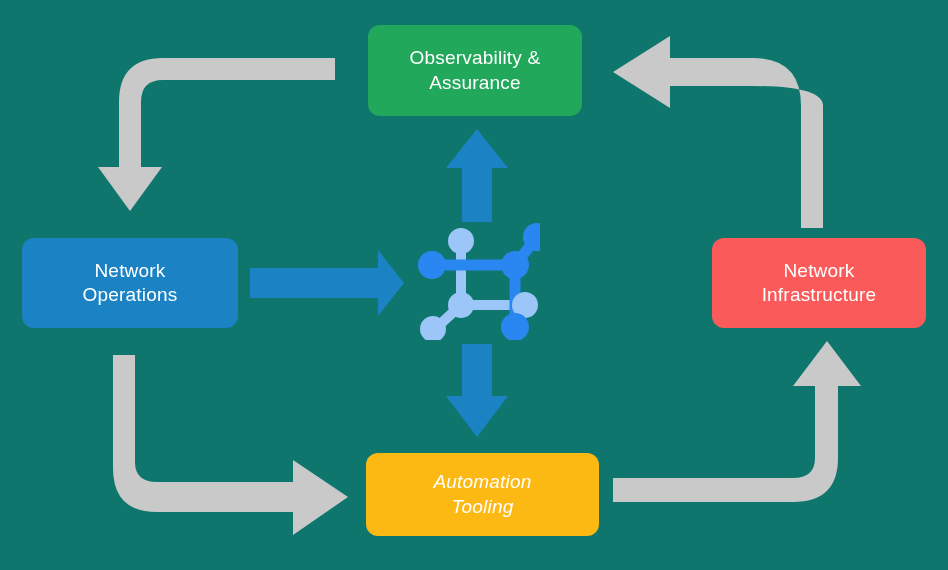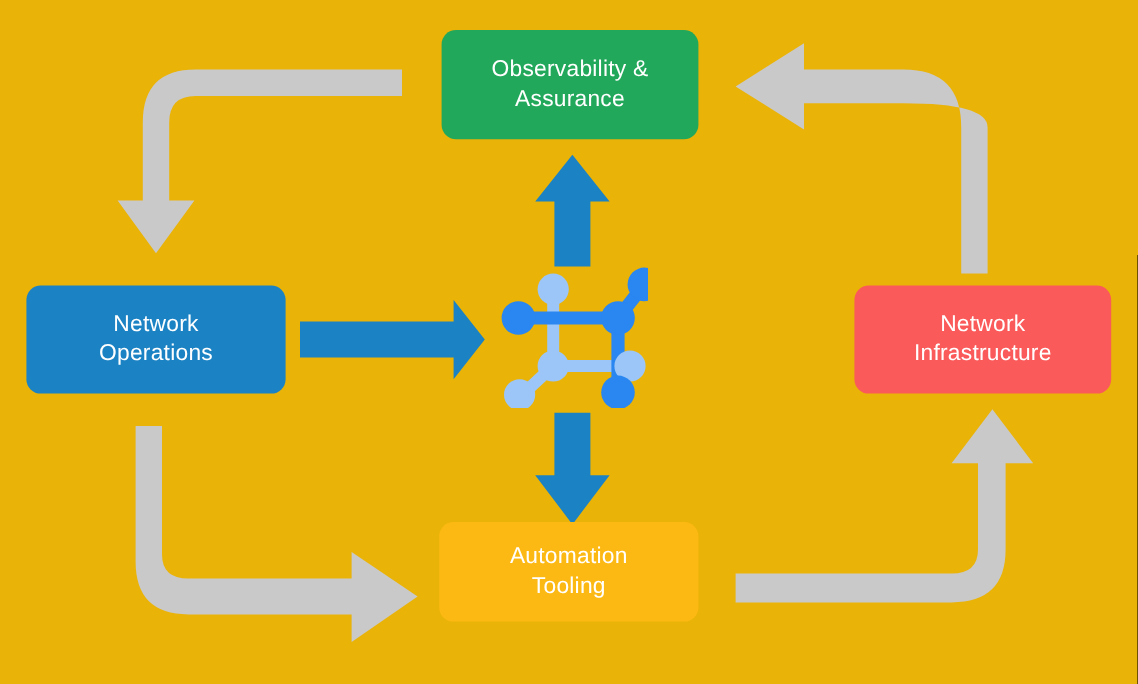--- a/index.html
+++ b/index.html
@@ -1,37 +1,37 @@
 <!DOCTYPE html>
 <html><head>
 <meta charset="utf-8">
 <style>
   html,body{margin:0;padding:0;background:#000;}
   body{width:948px;height:570px;overflow:hidden;font-family:"Liberation Sans",sans-serif;}
-  #stage{position:relative;width:948px;height:570px;background:#eab308;}
+  #stage{position:relative;width:948px;height:570px;background:#0f766e;}
 
   .node-box{
     position:absolute;
     display:flex;align-items:center;justify-content:center;
     text-align:center;
     border-radius:12px;
     color:#ffffff;
     font-size:19px;
     line-height:1.28;
     font-weight:400;
     letter-spacing:.2px;
     box-sizing:border-box;
     padding:4px 10px;
     white-space:pre-line;
   }
 
   #box-observability{ left:368px; top:25px;  width:214px; height:91px; background:#22A85A; }
   #box-netops{       left:22px;  top:238px; width:216px; height:90px; background:#1B82C4; }
   #box-netinfra{     left:712px; top:238px; width:214px; height:90px; background:#FB5A5A; }
-  #box-automation{   left:366px; top:435px; width:216px; height:83px; background:#FDB913; }
+  #box-automation{   left:366px; top:453px; width:233px; height:83px; background:#FDB913;font-style:italic; }
 
   svg.layer{position:absolute;left:0;top:0;width:948px;height:570px;overflow:visible;}
   .gray-arrow{fill:#C9C9C9;}
   .blue-arrow{fill:#1B82C4;}
 
   .icon-wrap{position:absolute;left:415px;top:215px;width:125px;height:125px;}
   .edge-light{stroke:#9CC6F7;stroke-linecap:round;}
   .edge-dark{stroke:#2A86F0;stroke-linecap:round;}
   .dot-light{fill:#9CC6F7;}
   .dot-dark{fill:#2A86F0;}

